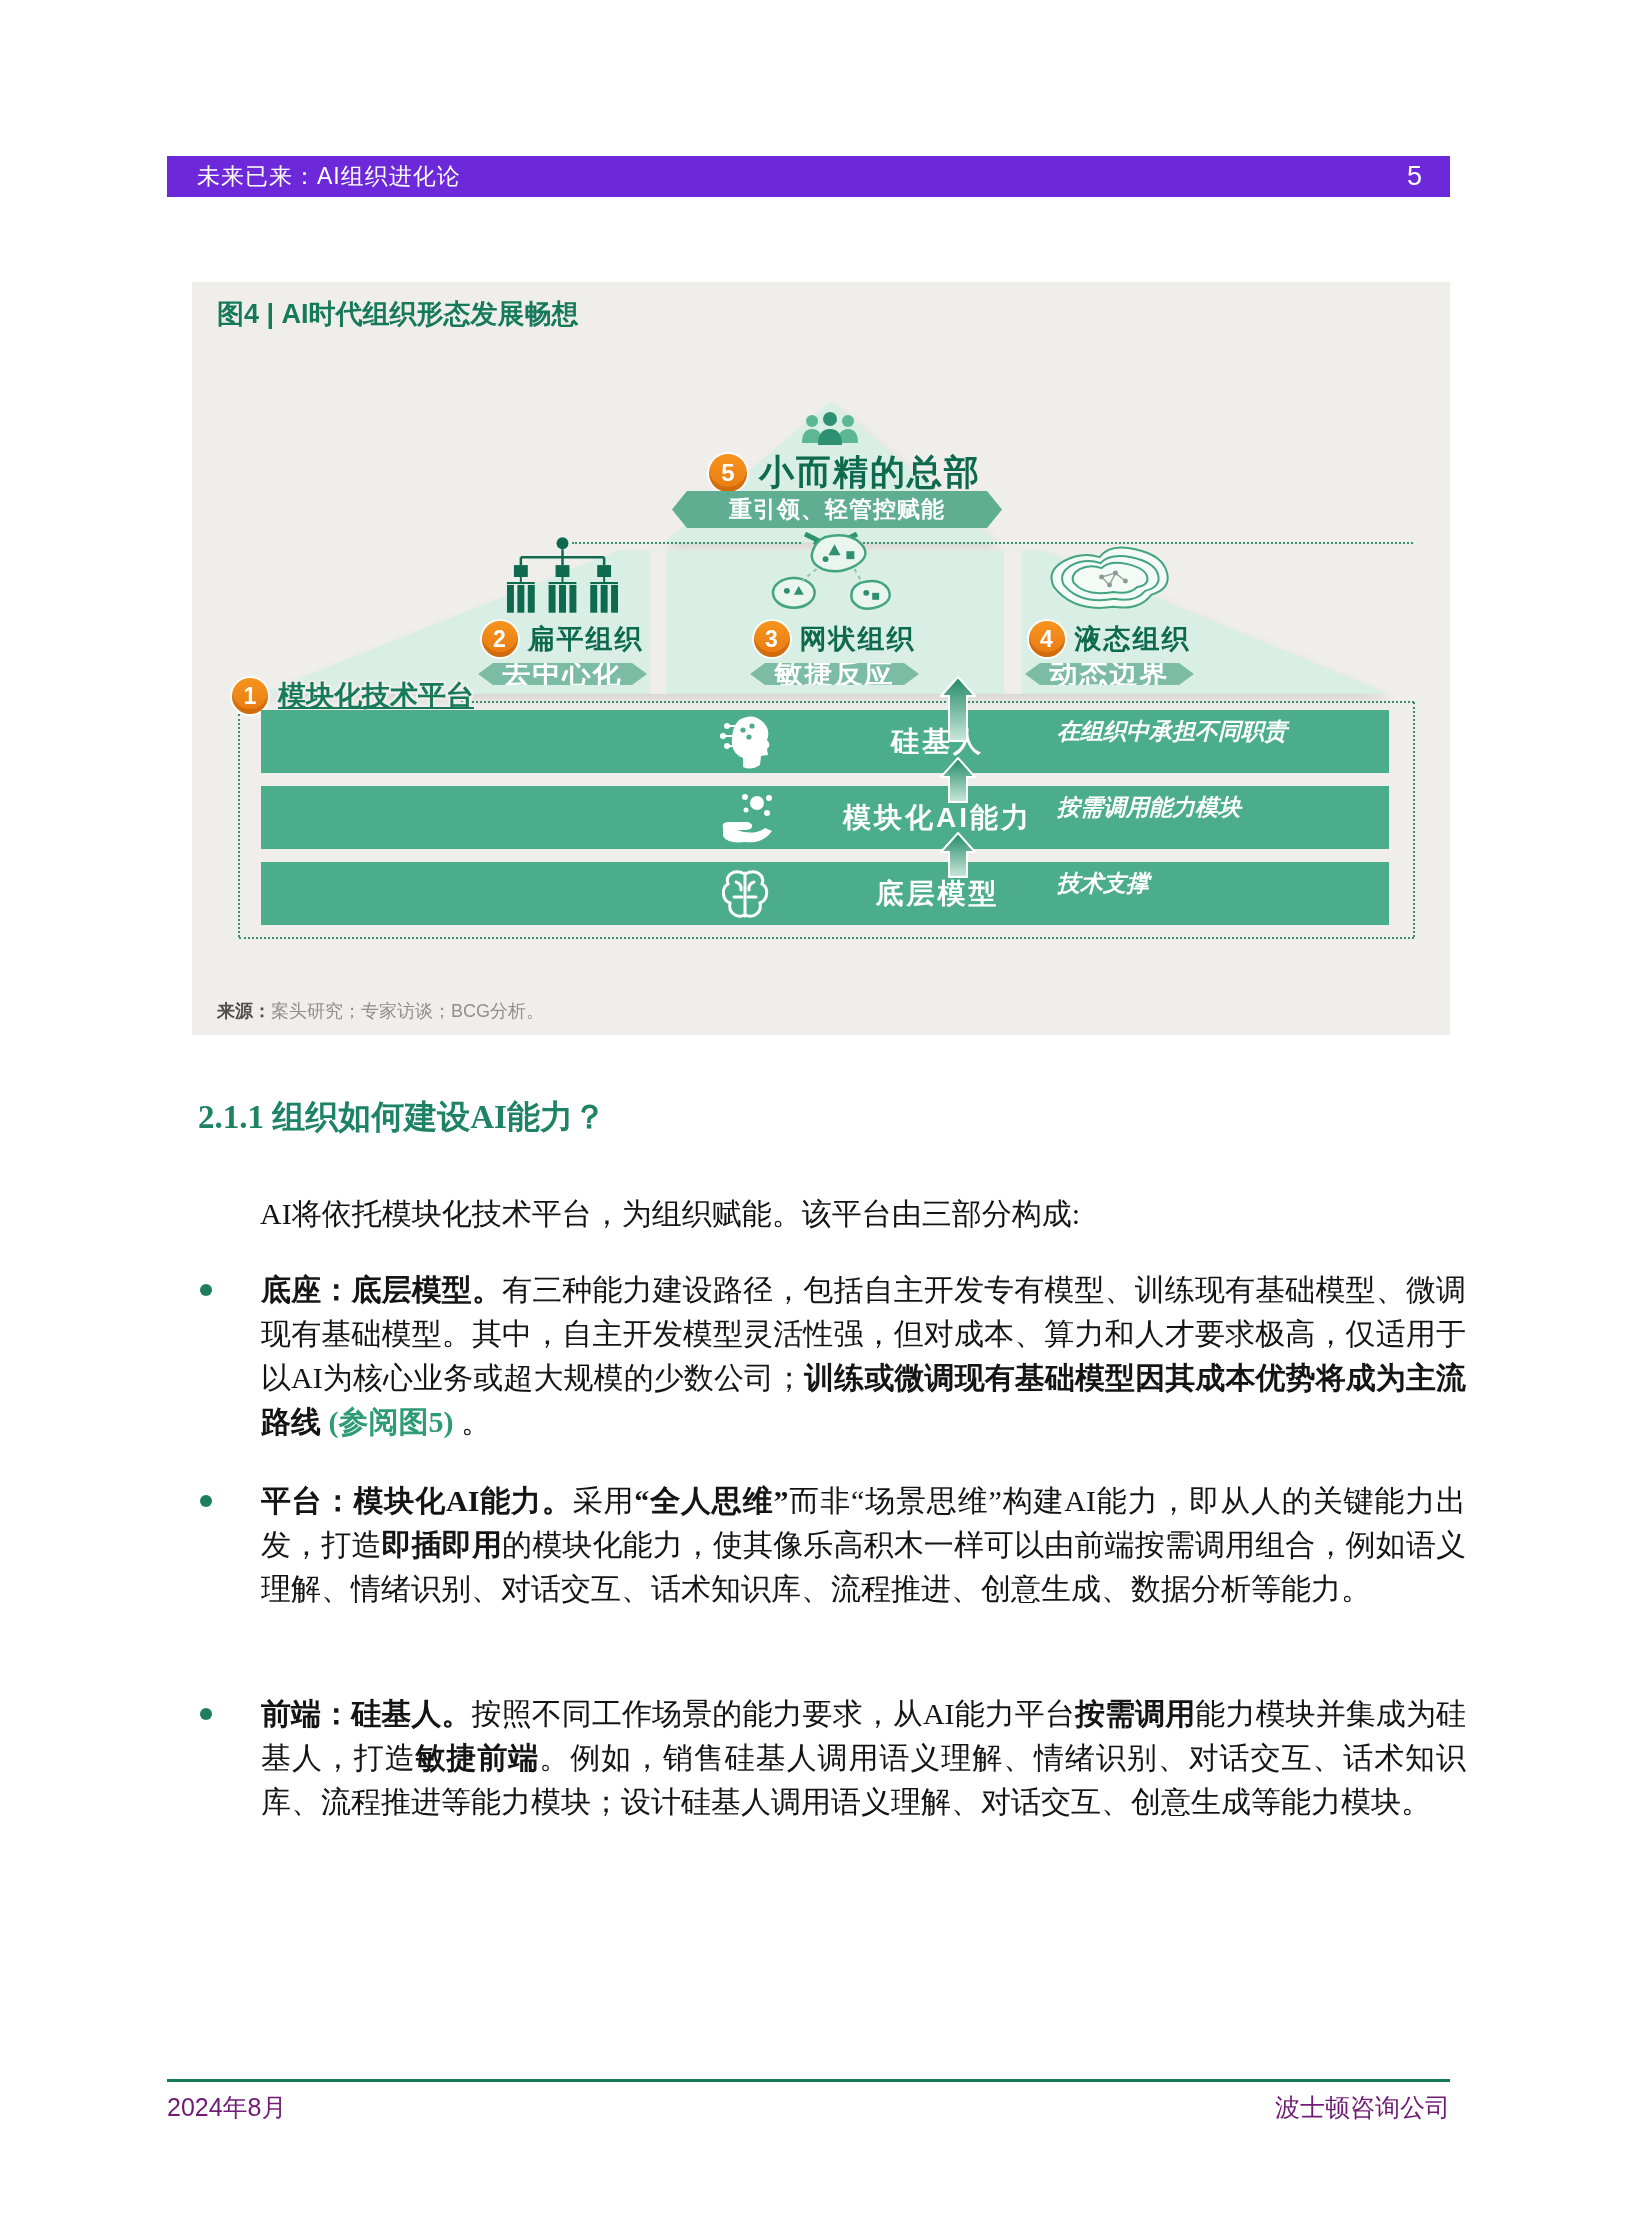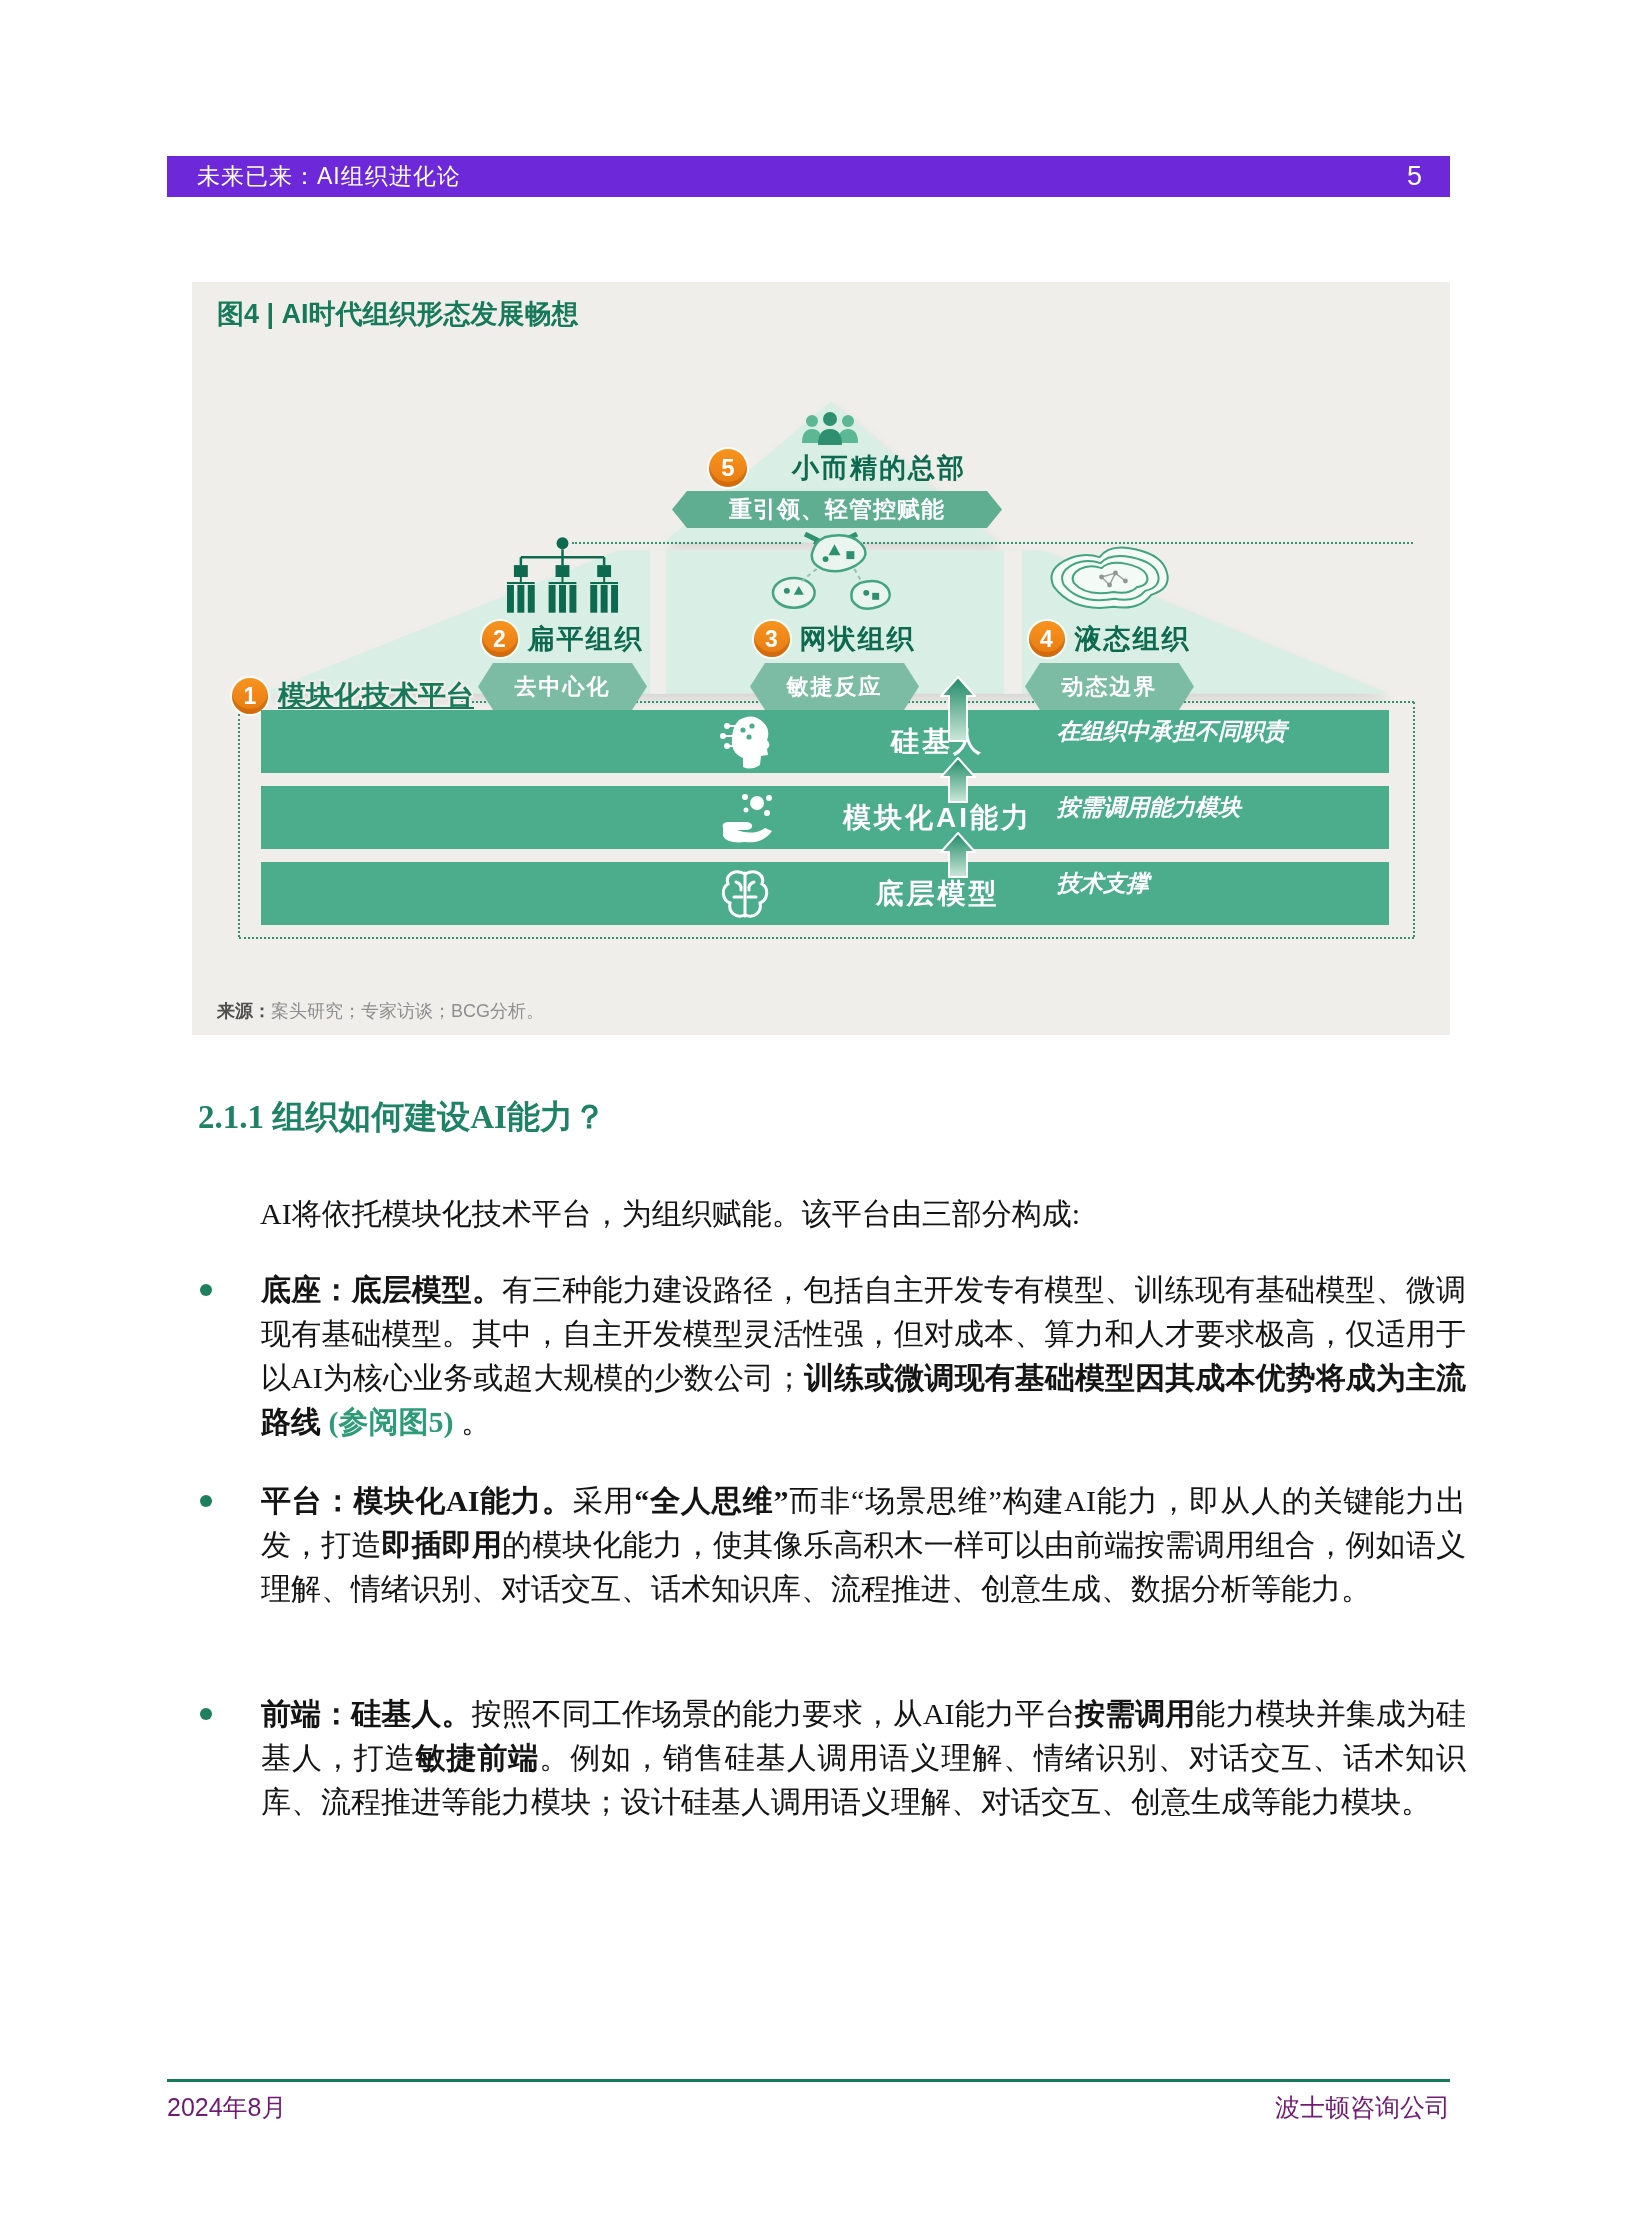--- a/index.html
+++ b/index.html
@@ -21,23 +21,23 @@
   .abs{position:absolute;}
   .num{border-radius:50%;background:linear-gradient(#F7941E,#E87A12);
        box-shadow:inset 0 -5px 0 rgba(168,77,0,.35),0 0 0 2px rgba(255,255,255,.85);
        color:#fff;font-weight:bold;display:flex;align-items:center;justify-content:center;}
   .num-36{width:36px;height:36px;font-size:23px;}
   .num-38{width:38px;height:38px;font-size:24px;}
   .grn-label{font-weight:bold;color:#0E6A4F;}
   .banner{background:#5FAE92;color:#fff;font-weight:bold;display:flex;align-items:center;justify-content:center;
           clip-path:polygon(15px 0,calc(100% - 15px) 0,100% 50%,calc(100% - 15px) 100%,15px 100%,0 50%);}
   .banner-lg{left:480px;top:209px;width:330px;height:37px;font-size:23px;letter-spacing:1px;}
-  .banner-sm{margin-top:6px;width:169px;height:47px;background:#7CBCA4;font-size:22px;letter-spacing:2px;}
+  .banner-sm{margin-top:6px;width:169px;height:22px;background:#7CBCA4;font-size:28px;letter-spacing:2px;}
   .hq-row{left:517px;top:167px;display:flex;align-items:center;gap:12px;}
-  .hq-label{font-size:27px;letter-spacing:2px;margin-left:33px;}
+  .hq-label{font-size:35px;letter-spacing:2px;}
   .org-col{top:277px;width:259px;display:flex;flex-direction:column;align-items:center;position:absolute;}
   .org-icon{height:58px;display:flex;align-items:flex-end;justify-content:center;}
   .org-row{display:flex;align-items:center;gap:10px;margin-top:4px;}
   .org-label{font-size:27px;letter-spacing:2px;}
   .platform-label{left:40px;top:395px;display:flex;align-items:center;gap:10px;}
   .platform-text{font-size:28px;font-weight:bold;color:#15795A;
      text-shadow:2px 0 0 #F0EEEB,-2px 0 0 #F0EEEB,0 2px 0 #F0EEEB,0 -2px 0 #F0EEEB,
                  2px 2px 0 #F0EEEB,-2px -2px 0 #F0EEEB,2px -2px 0 #F0EEEB,-2px 2px 0 #F0EEEB;text-decoration:underline;}
   .bar{position:absolute;left:69px;width:1128px;height:63px;background:#4BAD8B;}
   .bar-icon{position:absolute;left:458px;top:50%;transform:translateY(-50%);display:flex;}

